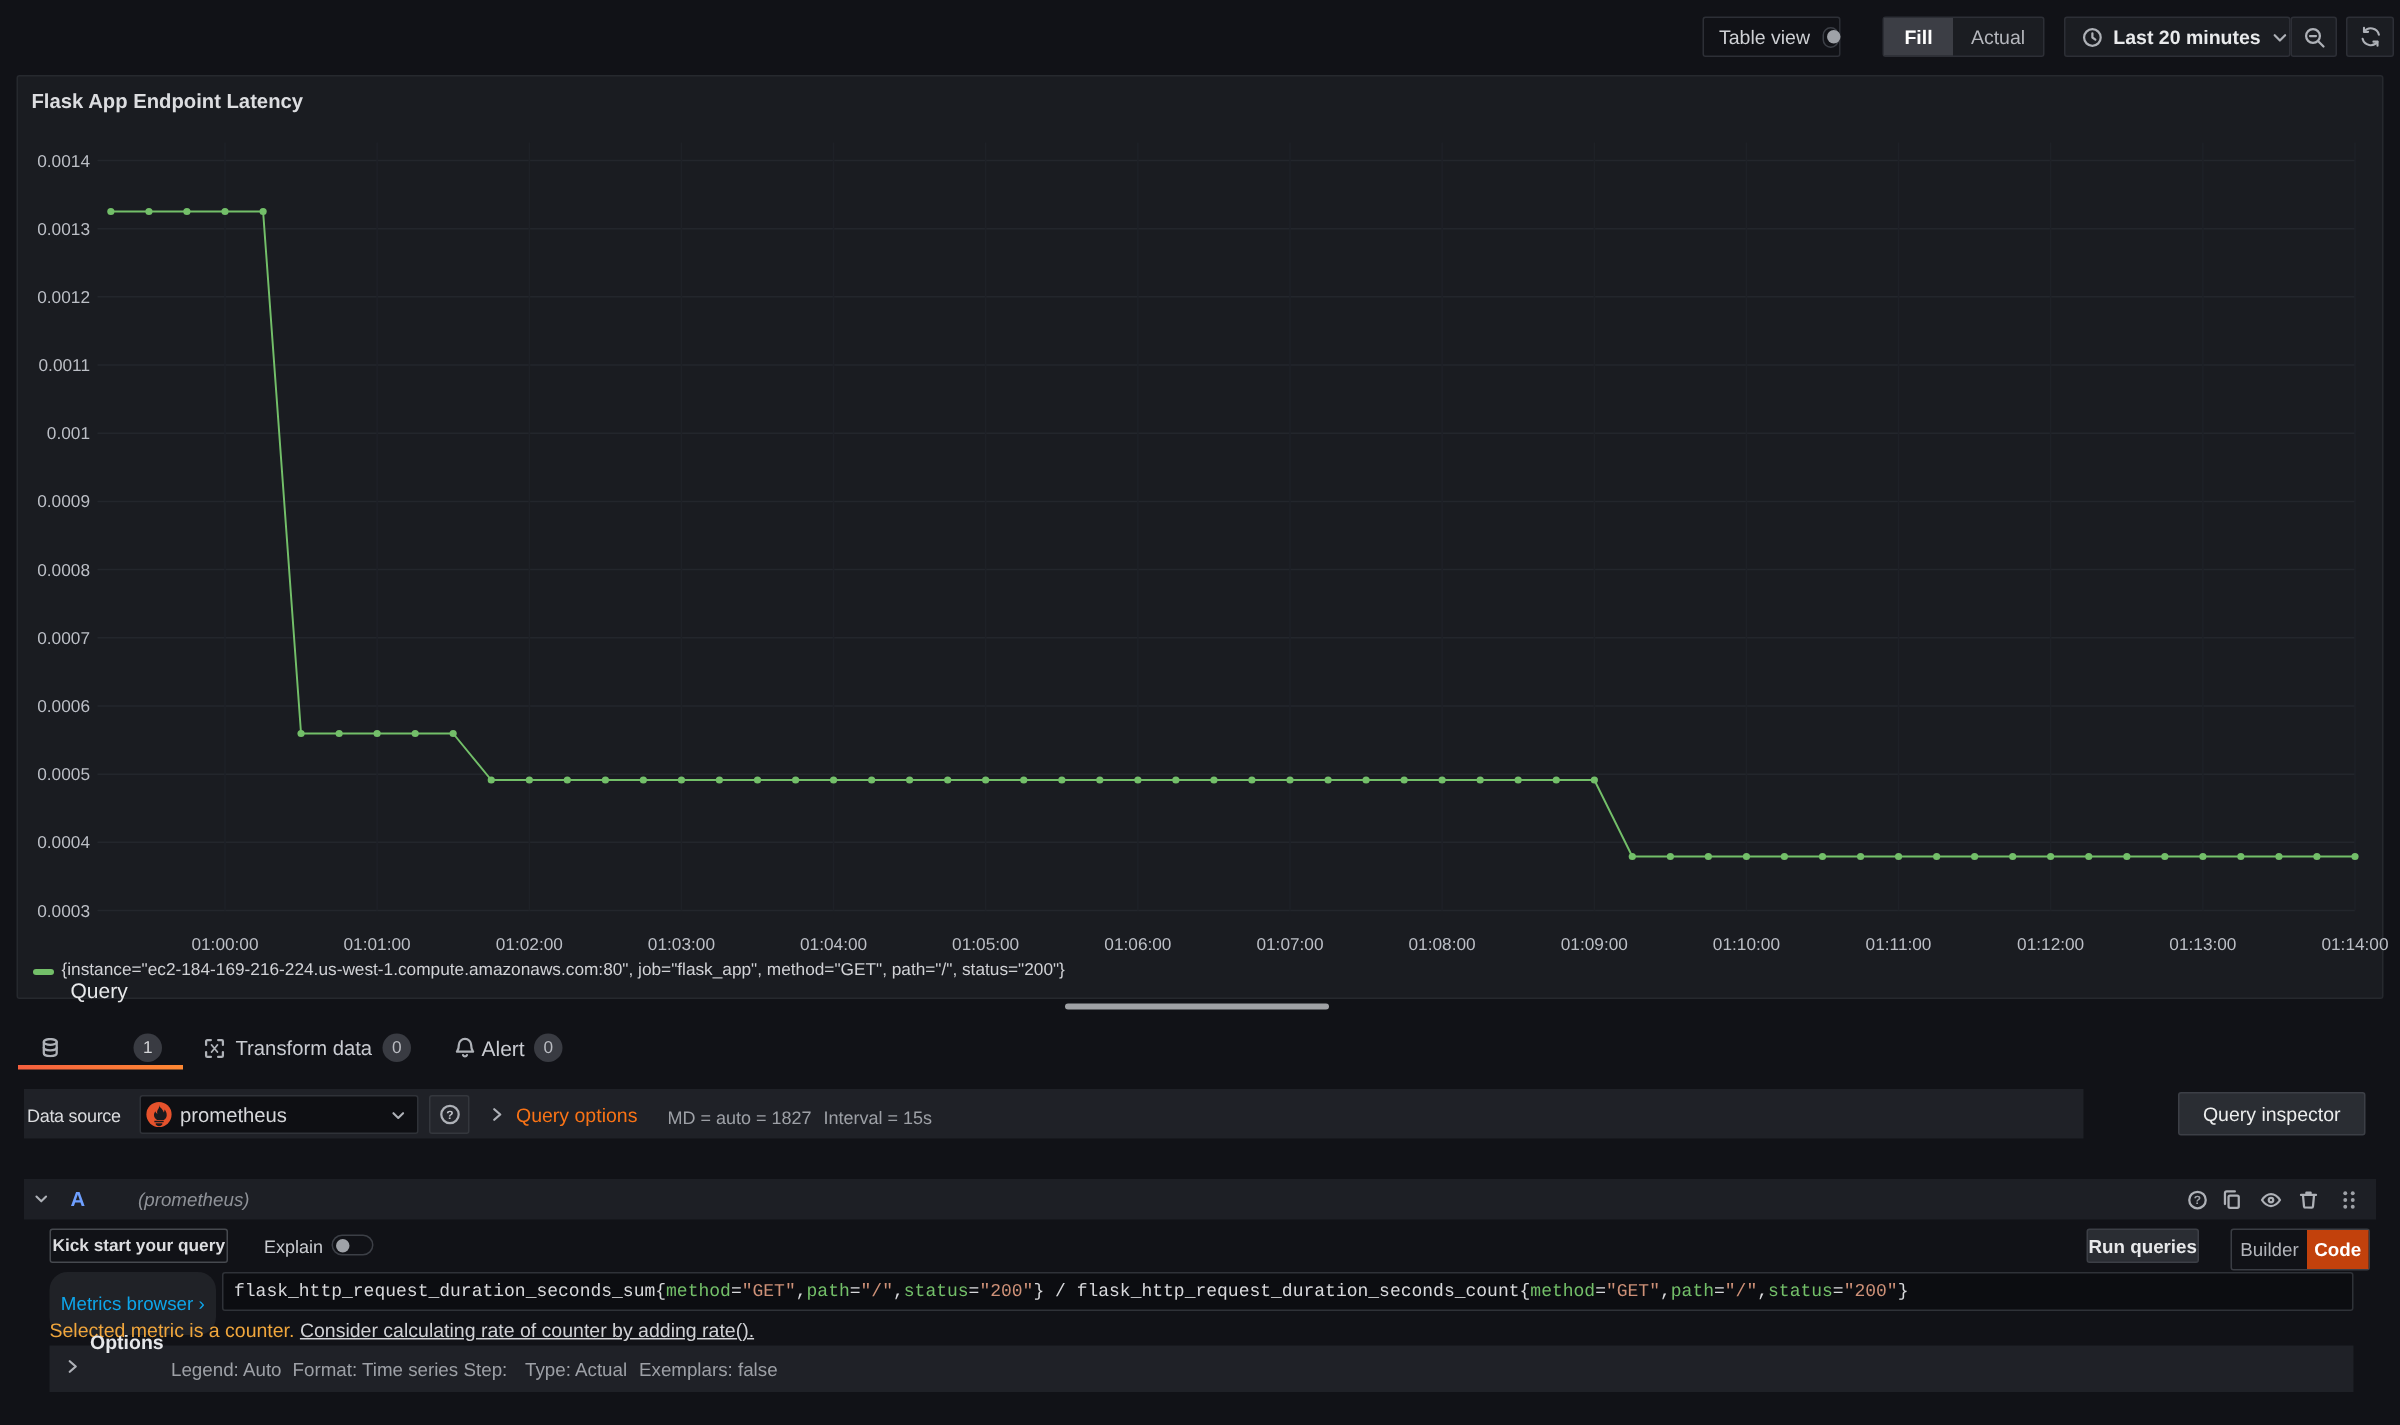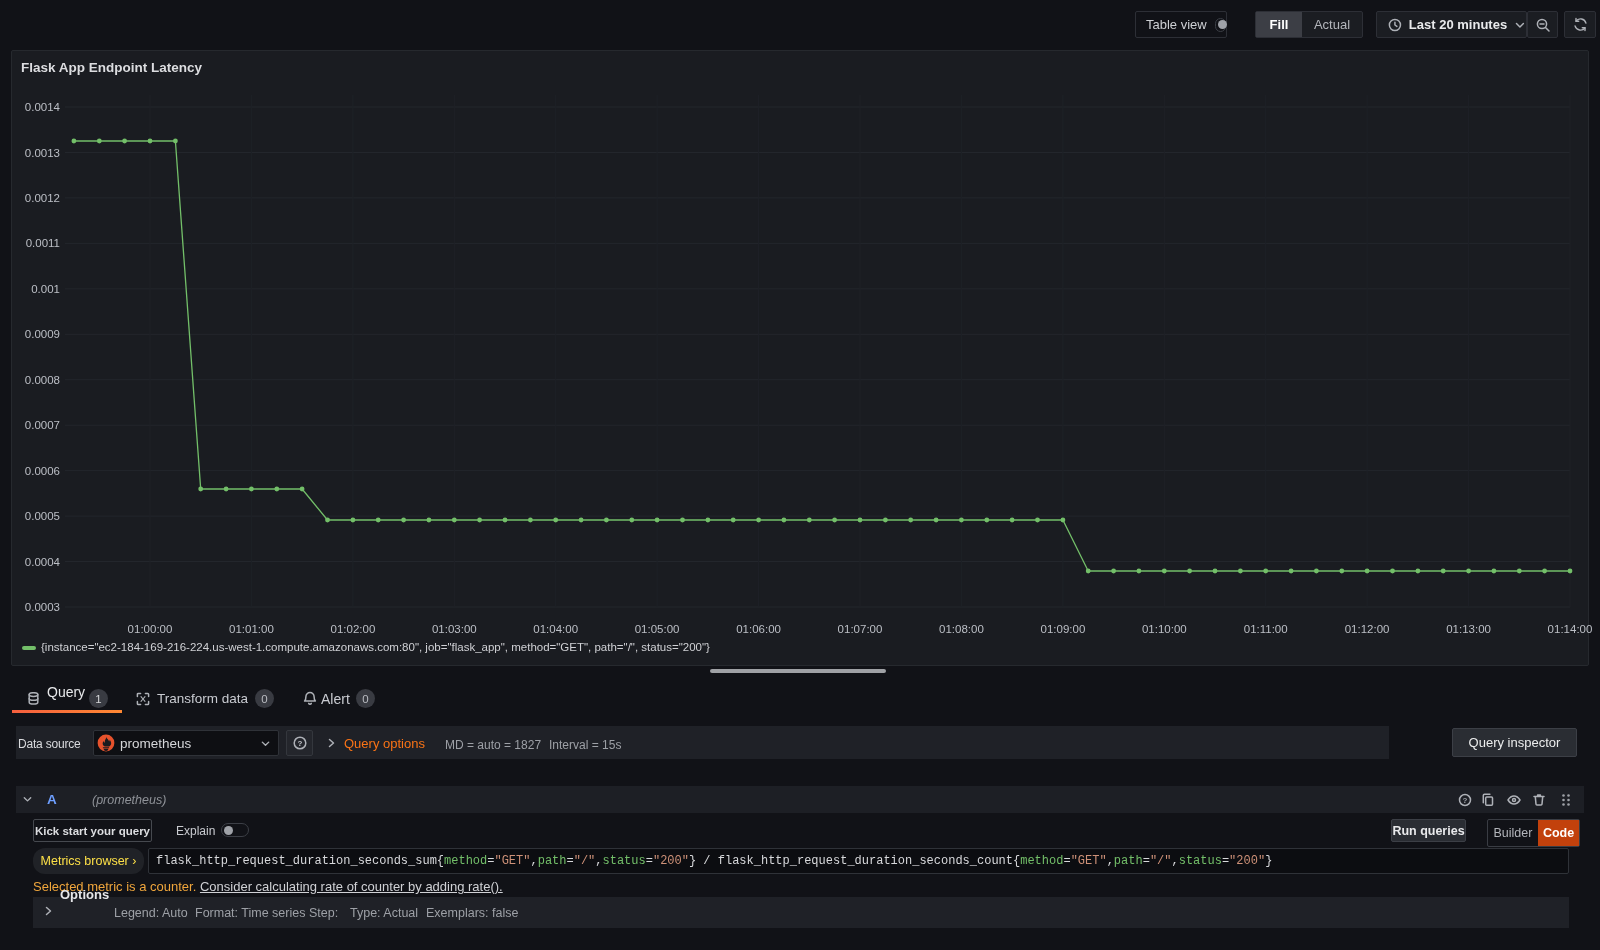--- a/index.html
+++ b/index.html
@@ -193,21 +193,21 @@
 
 <div class="abs" style="left:28px;top:692px">
  <svg width="11" height="13" viewBox="0 0 11 13">
       <g class="ic" stroke="#e8e9eb" stroke-width="1.2">
  <ellipse cx="5.5" cy="2.6" rx="4.3" ry="1.9"></ellipse>
         <path d="M1.2 2.6v7.6c0 1.05 1.9 1.9 4.3 1.9s4.3-.85 4.3-1.9V2.6"></path>
  <path d="M1.2 6.4c0 1.05 1.9 1.9 4.3 1.9s4.3-.85 4.3-1.9"></path>
       </g>
     </svg>
 </div>
-<div class="abs" style="left:47px;top:684px;font-size:14px;font-weight:500;color:#e8e9eb">Query</div>
+<div class="abs" style="left:47px;top:652px;font-size:14px;font-weight:500;color:#e8e9eb">Query</div>
 <div class="badge" style="left:89px">1</div>
 <div class="abs" style="left:12px;top:710px;width:110px;height:3px;background:linear-gradient(90deg,#f55f3e,#ff8833)"></div>
 <div class="abs" style="left:136px;top:692px">
  <svg width="14" height="14" viewBox="0 0 14 14">
       <g class="ic" stroke="#c9cbd1" stroke-width="1.3">
  <path d="M4.6 1.4H2.2a.8.8 0 0 0-.8.8v2.4M9.4 1.4h2.4a.8.8 0 0 1 .8.8v2.4M4.6 12.6H2.2a.8.8 0 0 1-.8-.8V9.4M9.4 12.6h2.4a.8.8 0 0 0 .8-.8V9.4"></path>
  <path d="M5 4.6L7 7 5 9.4M9 4.6L7 7l2 2.4" stroke-width="1.1"></path>
       </g>
     </svg>
 </div>
@@ -290,21 +290,21 @@
 <div class="abs" style="left:176px;top:824px;font-size:12px;color:#c9cbd0">Explain</div>
 <div class="abs tgl" style="left:221px;top:823px">
     <i></i>
   </div>
 <div class="abs" style="left:1391px;top:819px;width:75px;height:23px;background:#2a2d33;border:1px solid #3c3f46;border-radius:2px;display:flex;align-items:center;justify-content:center;font-size:12.5px;font-weight:600;color:#e8e9eb">Run queries</div>
 <div class="abs" style="left:1487px;top:819px;height:28px;border:1px solid #3a3d44;border-radius:2px;display:flex">
  <span style="width:50px;display:flex;align-items:center;justify-content:center;font-size:12.5px;font-weight:500;color:#b3b5bb">Builder</span>
  <span style="width:41px;display:flex;align-items:center;justify-content:center;font-size:12.5px;font-weight:700;color:#fff;background:#c2410c">Code</span>
 </div>
 
-<div class="abs" style="left:33px;top:848px;width:111px;height:26px;background:#202227;border-radius:12px;display:flex;align-items:center;justify-content:center;font-size:12.5px;font-weight:500;color:#fde047">Metrics browser&nbsp;›</div>
+<div class="abs" style="left:33px;top:848px;width:111px;height:42px;background:#202227;border-radius:12px;display:flex;align-items:center;justify-content:center;font-size:12.5px;font-weight:500;color:#0ea5e9">Metrics browser&nbsp;›</div>
 <div class="abs" style="left:148px;top:848px;width:1421px;height:26px;background:#0c0d11;border:1px solid #2f3238;border-radius:2px;overflow:hidden">
  <div style="position:absolute;left:7px;top:5px;font-family:'Liberation Mono',monospace;font-size:12px;white-space:pre;color:#d8d9dc"><span>flask_http_request_duration_seconds_sum{</span><span style="color:#73bf69">method</span><span>=</span><span style="color:#ce9178">"GET"</span><span>,</span><span style="color:#73bf69">path</span><span>=</span><span style="color:#ce9178">"/"</span><span>,</span><span style="color:#73bf69">status</span><span>=</span><span style="color:#ce9178">"200"</span><span>} / flask_http_request_duration_seconds_count{</span><span style="color:#73bf69">method</span><span>=</span><span style="color:#ce9178">"GET"</span><span>,</span><span style="color:#73bf69">path</span><span>=</span><span style="color:#ce9178">"/"</span><span>,</span><span style="color:#73bf69">status</span><span>=</span><span style="color:#ce9178">"200"</span><span>}</span></div>
 </div>
 <div class="abs" style="left:33px;top:879px;font-size:13px;color:#f0a63c"><span style="color:#f0a63c">Selected metric is a counter.</span> <span style="color:#d0d1d5;text-decoration:underline">Consider calculating rate of counter by adding rate().</span></div>
 
 <div class="abs" style="left:33px;top:897px;width:1536px;height:31px;background:#1f2127"></div>
 <div class="abs" style="left:44px;top:906px">
     <svg width="9" height="10" viewBox="0 0 8 10">
       <path class="ic" stroke="#cfd1d5" d="M2 1.5L6 5 2 8.5"></path>
     </svg>

